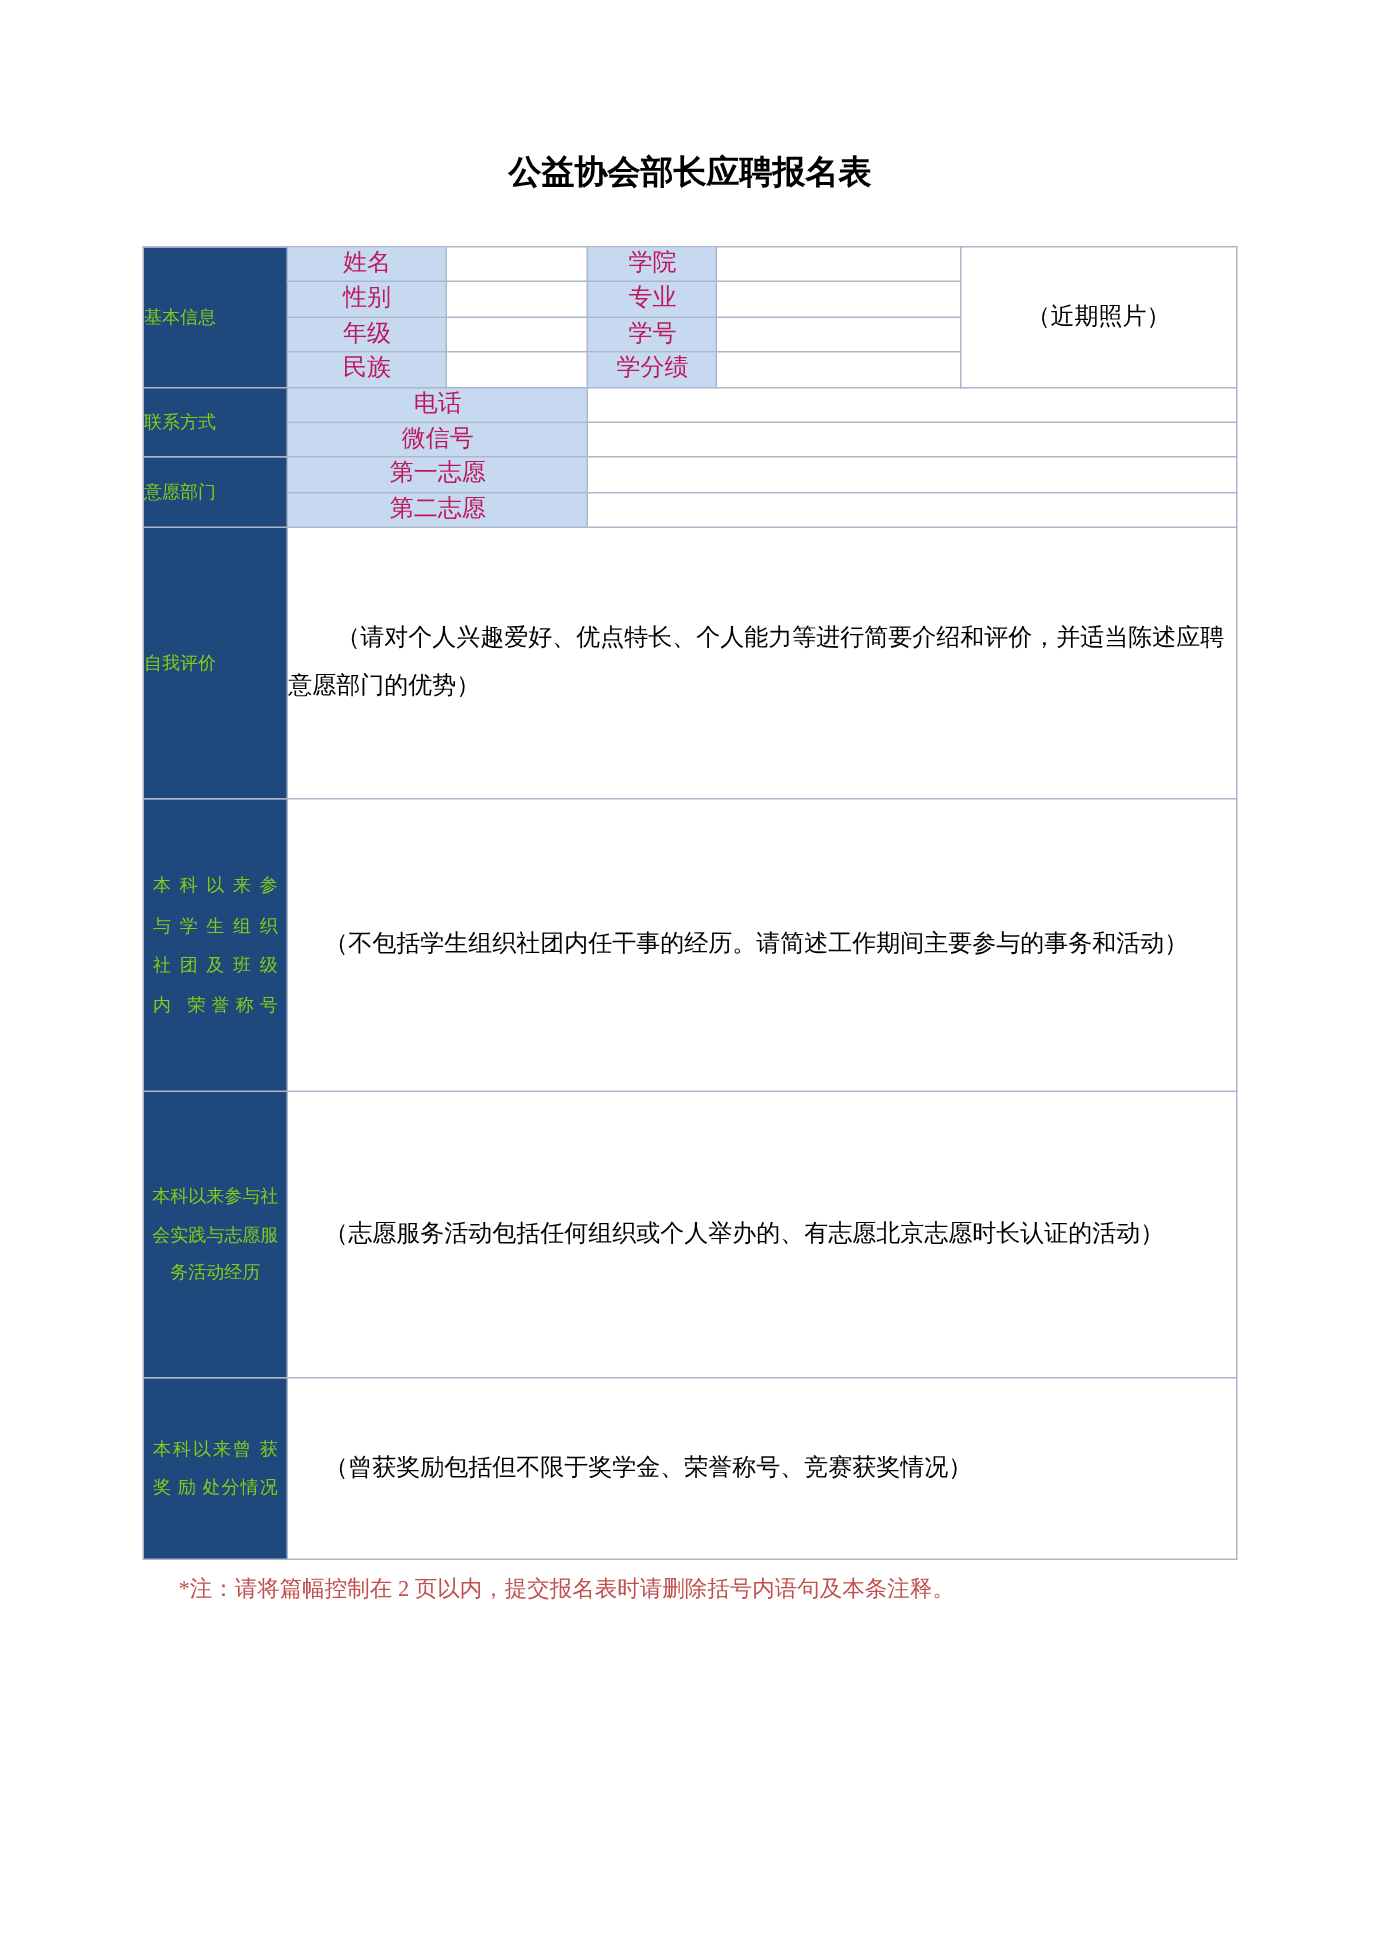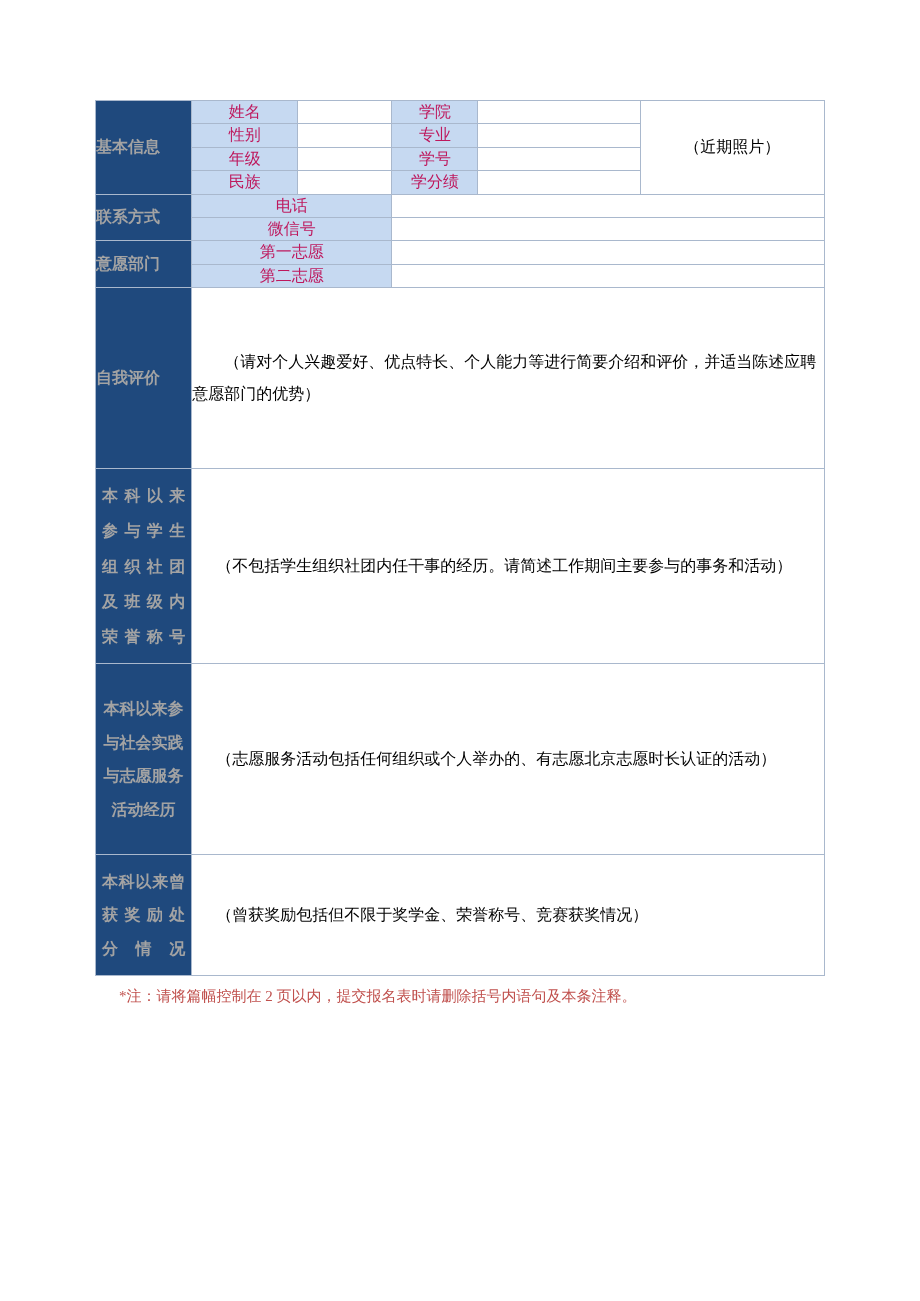--- a/index.html
+++ b/index.html
@@ -30,26 +30,25 @@
     width: 100%;
     table-layout: fixed;
   }
   table.form td {
     border: 1px solid #a9b8cd;
     padding: 0;
     vertical-align: middle;
   }
   .section-head {
     background: #1f497d;
-    color: #a3a3a3;
-    font-size: 16px;
+    color: #84cc16;
+    font-size: 12px;
     text-align: left;
     padding: 0 8px;
     line-height: 1.5;
-    font-weight: bold;
   }
   .section-head.center { text-align: center; }
   .section-head.justify {
     text-align: justify;
     text-align-last: justify;
     letter-spacing: 0;
     padding: 8px 6px;
   }
   .section-head.vmiddle { vertical-align: middle; }
   .field-label {
@@ -84,20 +83,21 @@
     color: #c0504d;
     font-size: 15px;
     padding: 8px 2px 0 24px;
     line-height: 1.6;
   }
 </style>
 </head>
 <body>
 
 <div class="page">
+  <div class="title">公益协会部长应聘报名表</div>
 
   <table class="form">
     <colgroup>
       <col style="width:96px">
       <col style="width:44px">
       <col style="width:62px">
       <col style="width:94px">
       <col style="width:86px">
       <col style="width:162px">
       <col style="width:184px">

